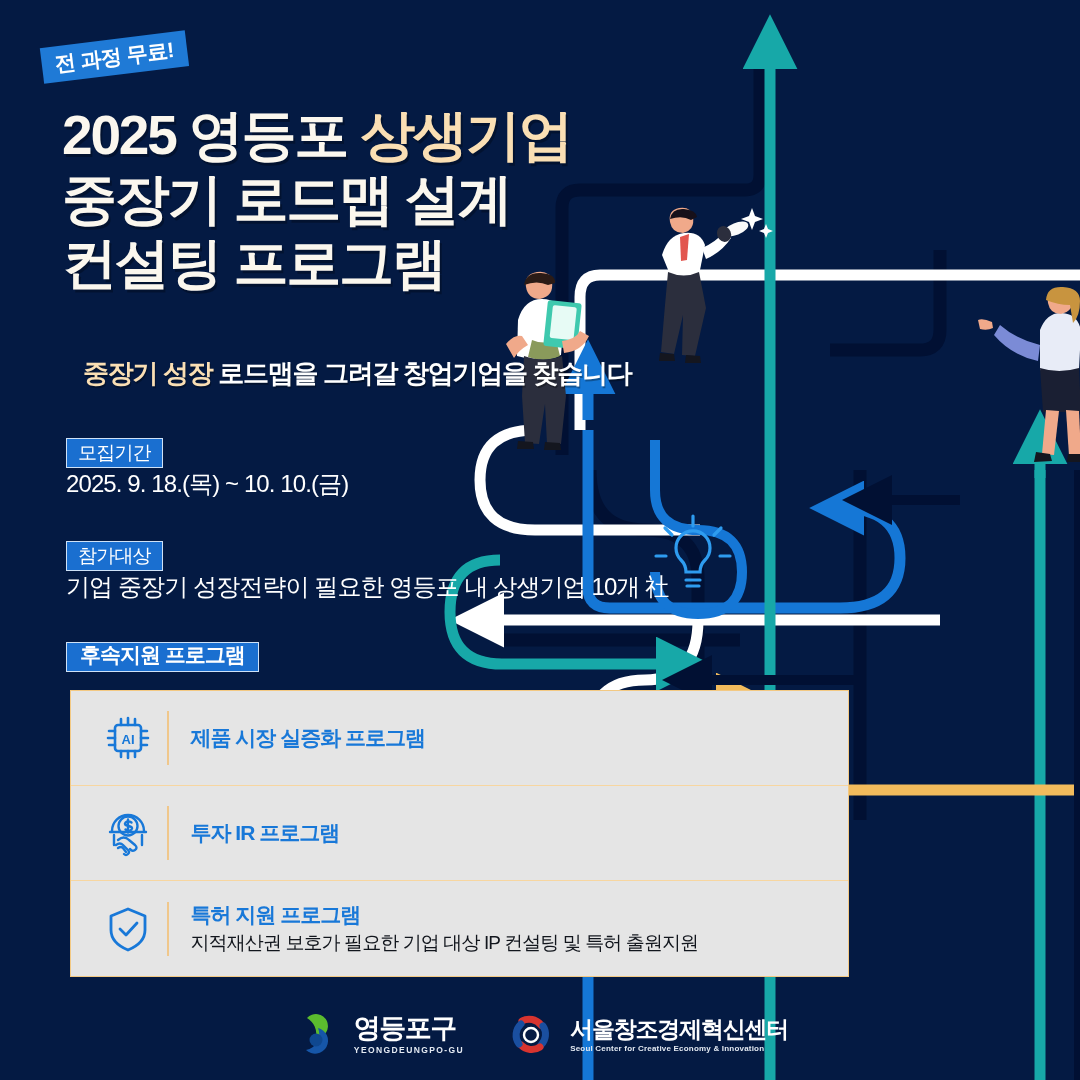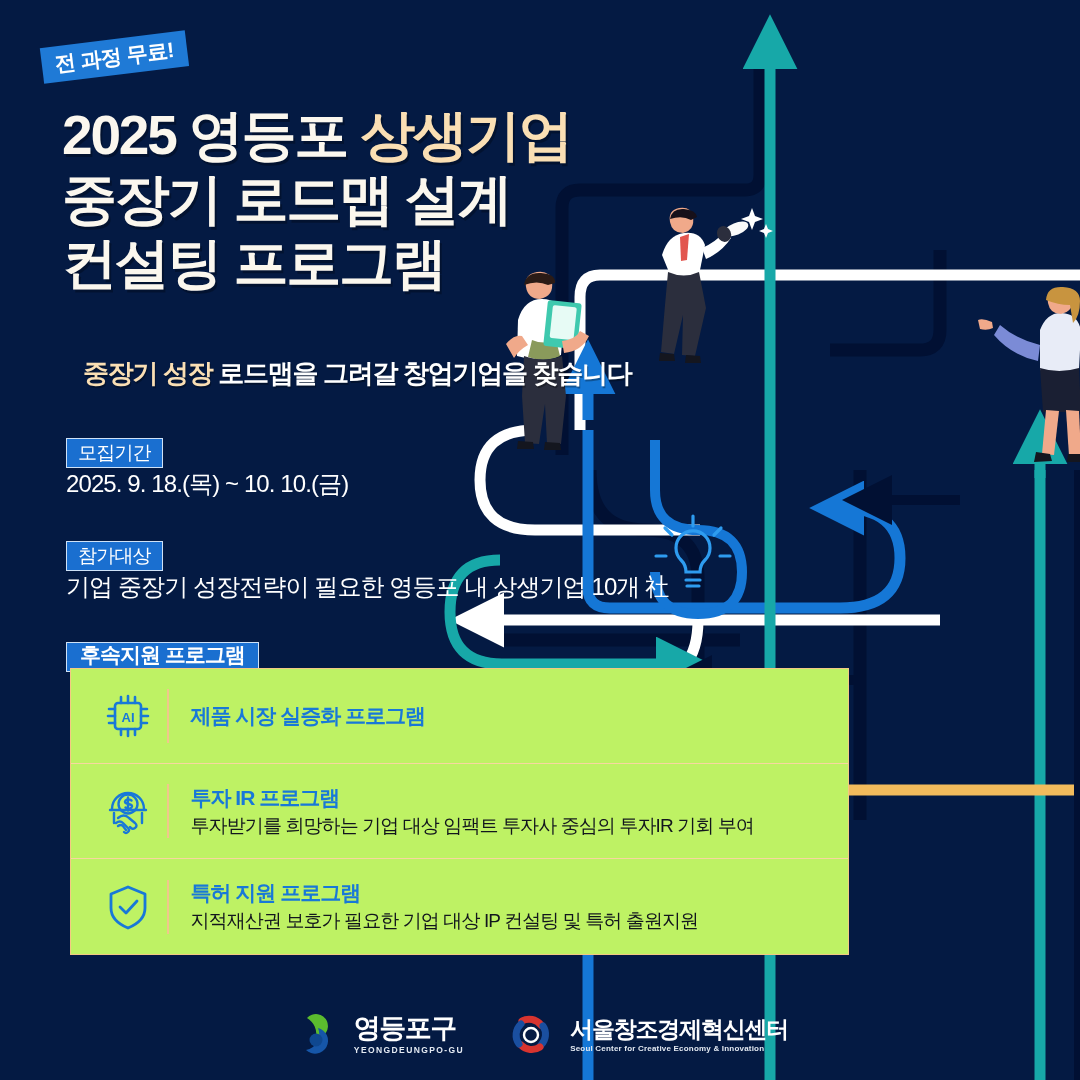--- a/index.html
+++ b/index.html
@@ -105,23 +105,23 @@
     font-size:21px;
     font-weight:700;
     letter-spacing:-1px;
     padding:1px 13px 6px;
     line-height:1;
   }
 
   
   .cards {
     position:absolute;
-    left:70px; top:668px;
+    left:70px; top:690px;
     width:779px;
-    background:#bef264;
+    background:#e5e5e5;
     border:1.5px solid #f3c983;
   }
   .card {
     display:flex;
     align-items:center;
     height:95px;
     padding:0 0 0 18px;
     border-bottom:1.5px solid #f7d6a0;
   }
   .card:last-child { border-bottom:none; }
@@ -378,21 +378,20 @@
           <path d="M8 25 h36"></path>
           <path d="M12 28 v10 M40 28 v10"></path>
           <path d="M16 33 q6 -5 11 0 l6 5 q3 3 0 5 q-3 2 -5 -1"></path>
           <path d="M14 38 q4 -3 7 0 l5 5 q2 2 0 4 q-2 2 -4 0"></path>
           <path d="M16 41 q3 -2 5 0 l3 4"></path>
         </svg>
       </div>
       <div class="card-divider"></div>
       <div class="card-body">
         <div class="card-title">투자 IR 프로그램</div>
-        <div class="card-desc">투자받기를 희망하는 기업 대상 임팩트 투자사 중심의 투자IR 기회 부여</div>
       </div>
     </div>
 
     <div class="card">
       <div class="card-icon">
         <svg width="52" height="52" viewBox="0 0 52 52" fill="none" stroke="#1878d8" stroke-width="2.8" stroke-linecap="round" stroke-linejoin="round">
           <path d="M26 6 L43 13 v14 q0 13 -17 20 q-17 -7 -17 -20 V13 z"></path>
           <path d="M18 26 l6 6 l11 -12"></path>
         </svg>
       </div>

